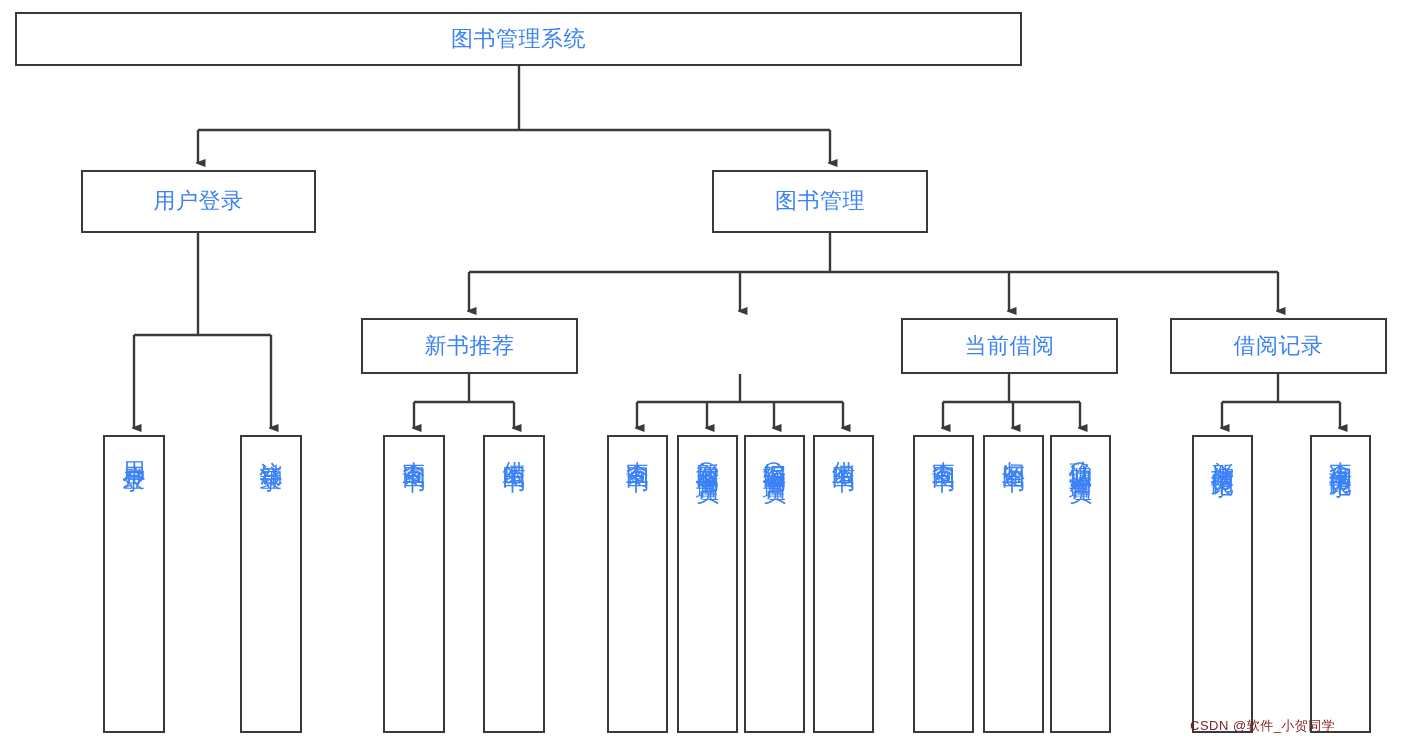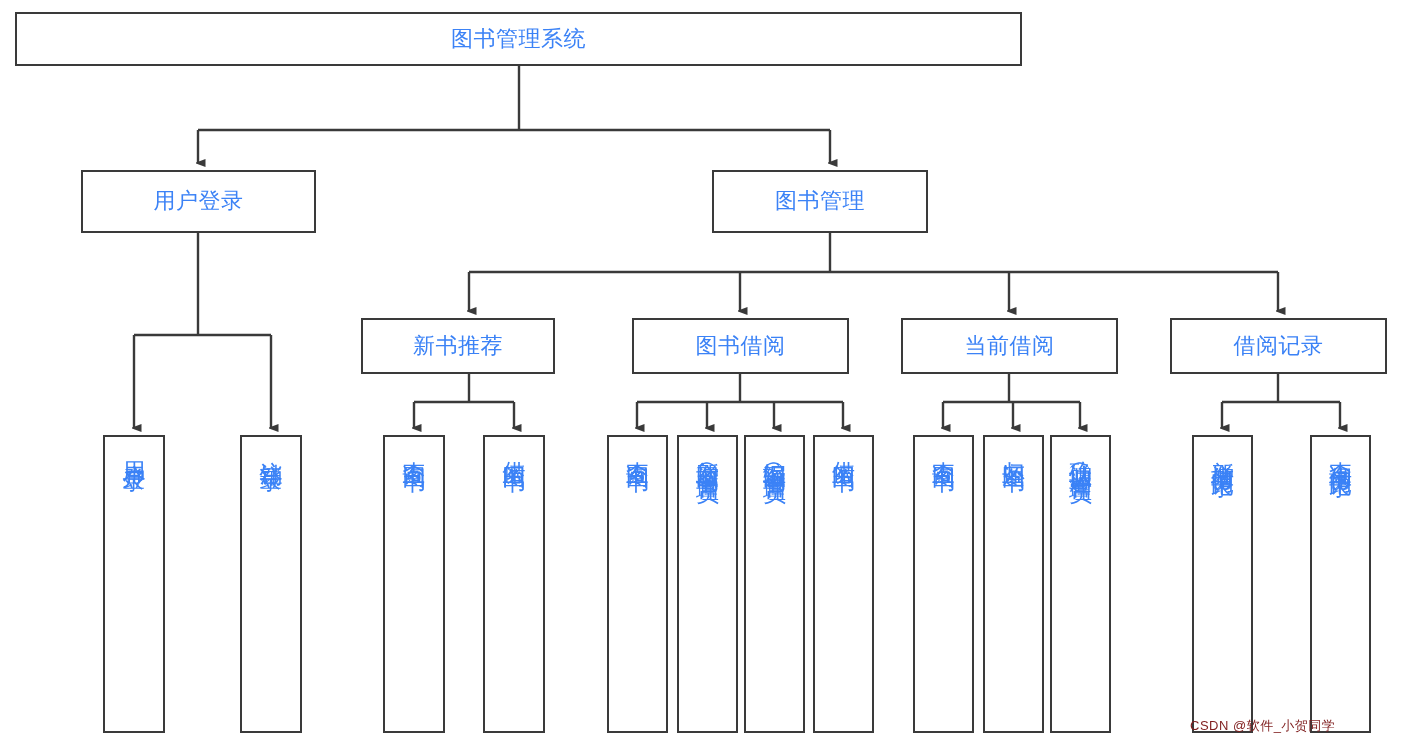--- a/index.html
+++ b/index.html
@@ -133,27 +133,24 @@
   </div>
 
   <div class="node horizontal" style="left:81px; top:170px; width:235px; height:63px;">
     <span class="node-label">用户登录</span>
   </div>
 
   <div class="node horizontal" style="left:712px; top:170px; width:216px; height:63px;">
     <span class="node-label">图书管理</span>
   </div>
 
-  <div class="node horizontal" style="left:361px; top:318px; width:194px; height:56px;">
+  <div class="node horizontal" style="left:361px; top:318px; width:217px; height:56px;">
     <span class="node-label">新书推荐</span>
   </div>
 
-  <div class="node horizontal" style="left:632px; top:318px; width:217px; height:56px;">
-    <span class="node-label">图书借阅</span>
-  </div>
 
   <div class="node horizontal" style="left:1170px; top:318px; width:217px; height:56px;">
     <span class="node-label">借阅记录</span>
   </div>
 
   <div class="node horizontal" style="left:901px; top:318px; width:217px; height:56px;">
     <span class="node-label">当前借阅</span>
   </div>
 
   <div class="node vertical" style="left:103px; top:435px; width:62px; height:298px;">

